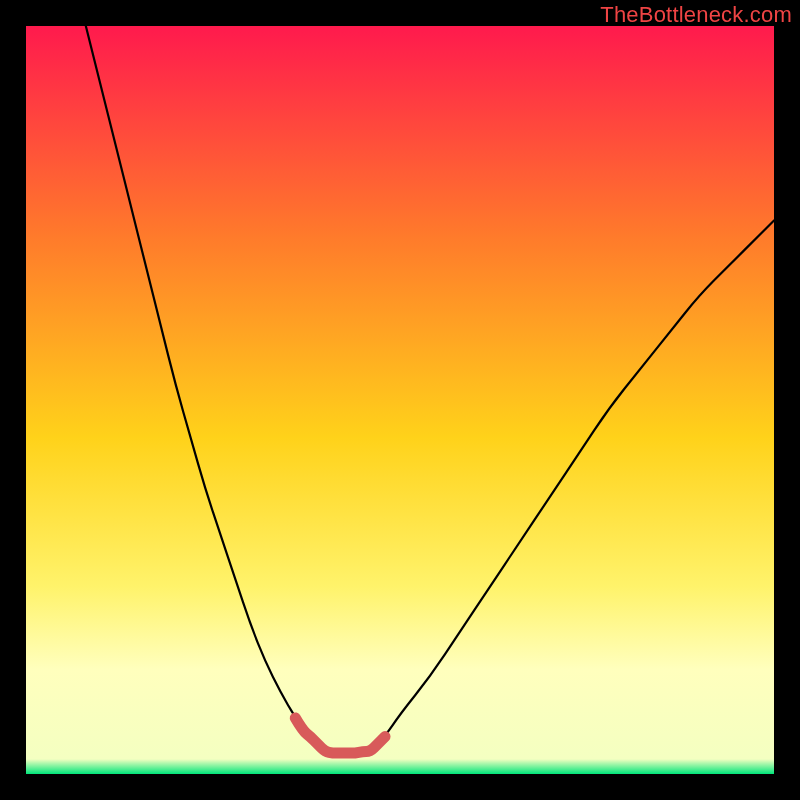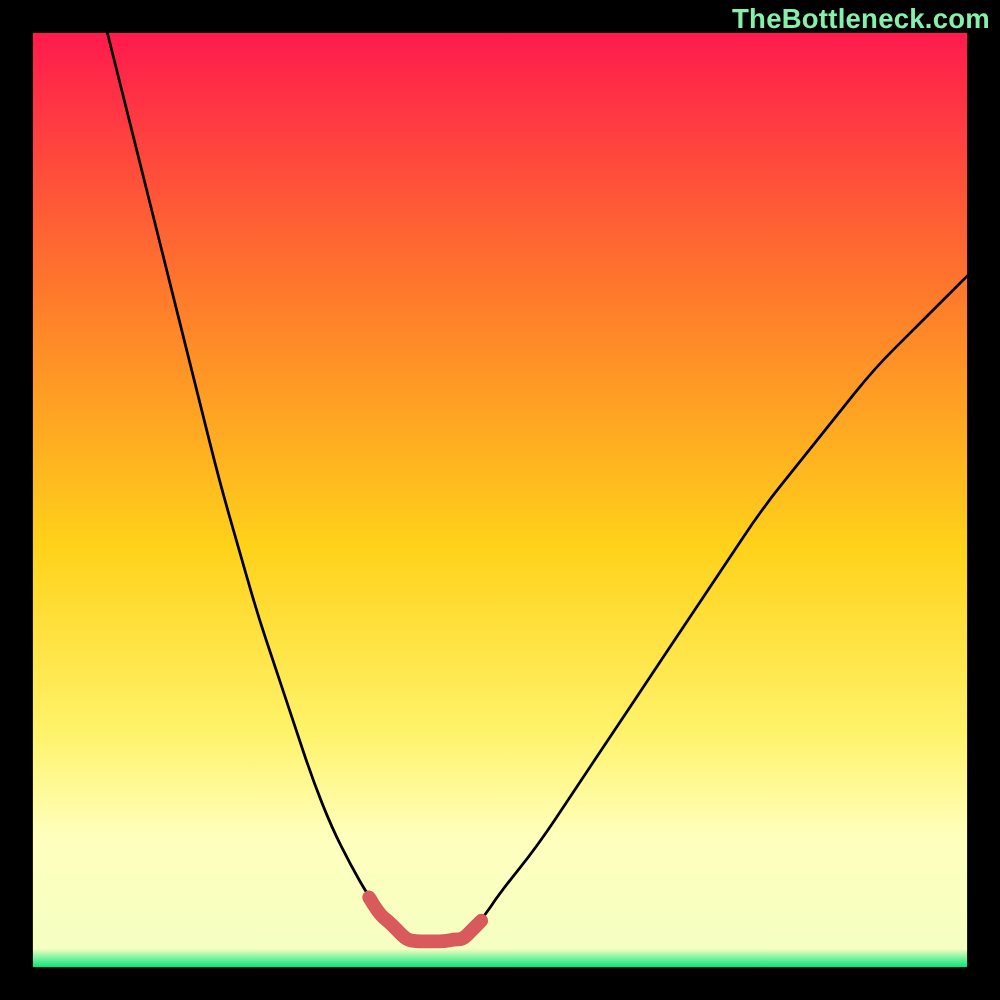--- a/index.html
+++ b/index.html
@@ -25,22 +25,22 @@
     top: 26px;
     width: 748px;
     height: 748px;
     overflow: hidden;
   }
   .watermark {
     position: absolute;
     top: 2px;
     right: 8px;
     font-size: 22px;
-    font-weight: 700;
-    color: #86efac;
+    font-weight: 400;
+    color: #ef4444;
     letter-spacing: 0.2px;
     pointer-events: none;
   }
   svg { display: block; }
 </style>
 </head>
 <body>
 
 <div class="frame">
 

